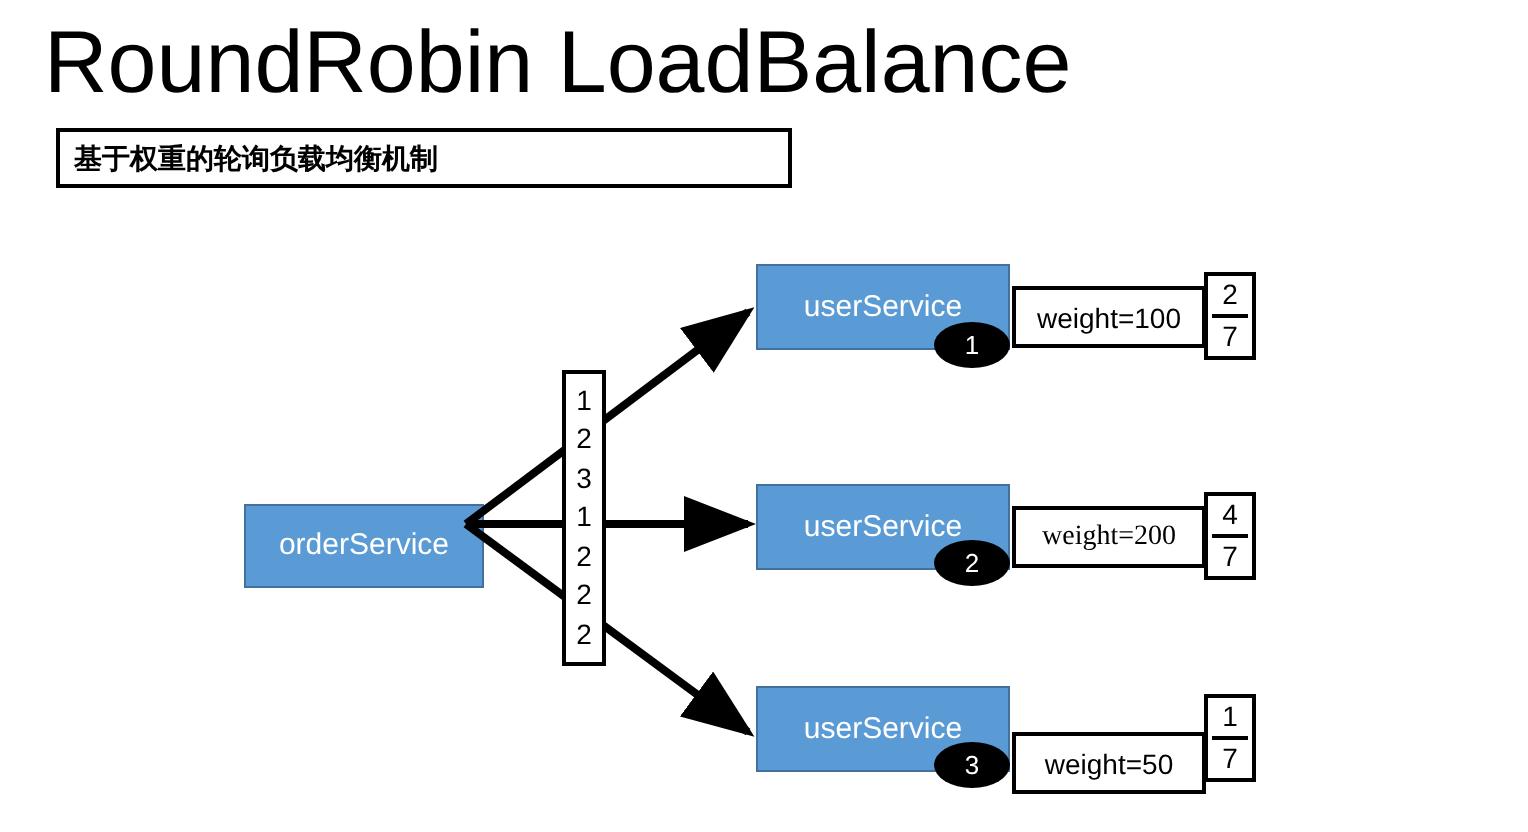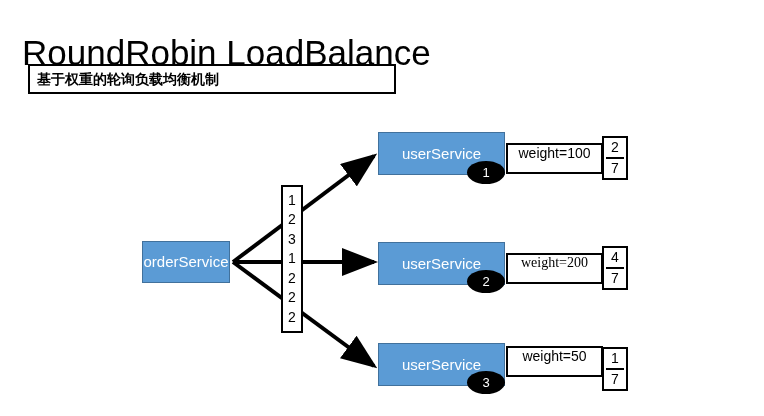--- a/index.html
+++ b/index.html
@@ -19,27 +19,26 @@
     position: absolute;
     left: 0;
     top: 0;
     width: 764px;
     height: 416px;
   }
   .page-title {
     position: absolute;
     left: 22px;
     top: 10px;
-    font-size: 35px;
+    font-size: 44px;
     font-weight: 400;
     letter-spacing: 0px;
     line-height: 44px;
     color: #000000;
     white-space: nowrap;
-    margin-top: 21px;
   }
   .subtitle-box {
     position: absolute;
     left: 28px;
     top: 64px;
     width: 368px;
     height: 30px;
     border: 2px solid #000000;
     box-sizing: border-box;
     display: flex;
@@ -61,24 +60,23 @@
     display: flex;
     align-items: center;
     justify-content: center;
     color: #ffffff;
     font-size: 15px;
     line-height: 18px;
     white-space: nowrap;
   }
   .order-node {
     left: 122px;
-    top: 241px;
-    width: 88px;
+    top: 252px;
+    width: 120px;
     height: 42px;
-    margin-left: 20px;
   }
   .user-node {
     left: 378px;
     width: 127px;
     height: 43px;
   }
   .user-node-1 { top: 132px; }
   .user-node-2 { top: 242px; }
   .user-node-3 { top: 343px; }
   .seq-box {
@@ -119,26 +117,26 @@
   .badge-3 { left: 467px; top: 371px; }
   .weight-box {
     position: absolute;
     left: 506px;
     width: 97px;
     height: 31px;
     border: 2px solid #000000;
     background: #ffffff;
     box-sizing: border-box;
     display: flex;
-    align-items: flex-start;
+    align-items: center;
     z-index: 4;
   }
   .weight-box-1 { top: 143px; }
   .weight-box-2 { top: 253px; font-family: Liberation Serif, serif; }
-  .weight-box-3 { top: 346px; }
+  .weight-box-3 { top: 366px; }
   .weight-text {
     width: 100%;
     text-align: center;
     font-size: 14px;
     line-height: 16px;
     color: #000000;
     white-space: nowrap;
   }
   .frac-box {
     position: absolute;

